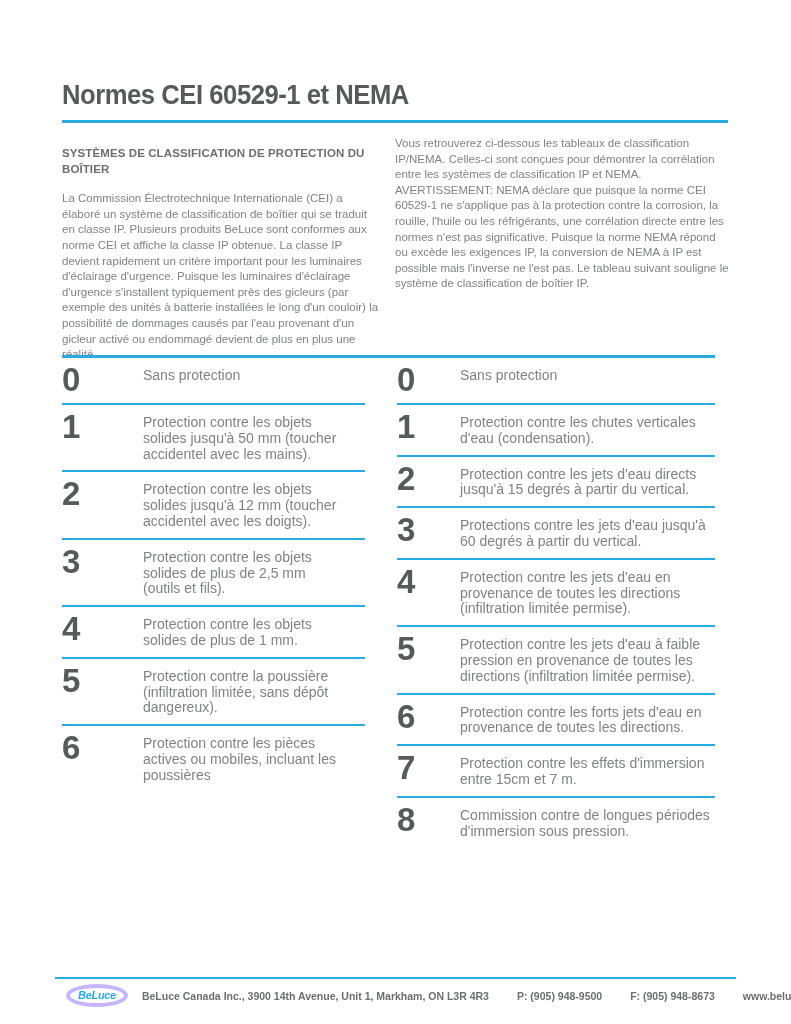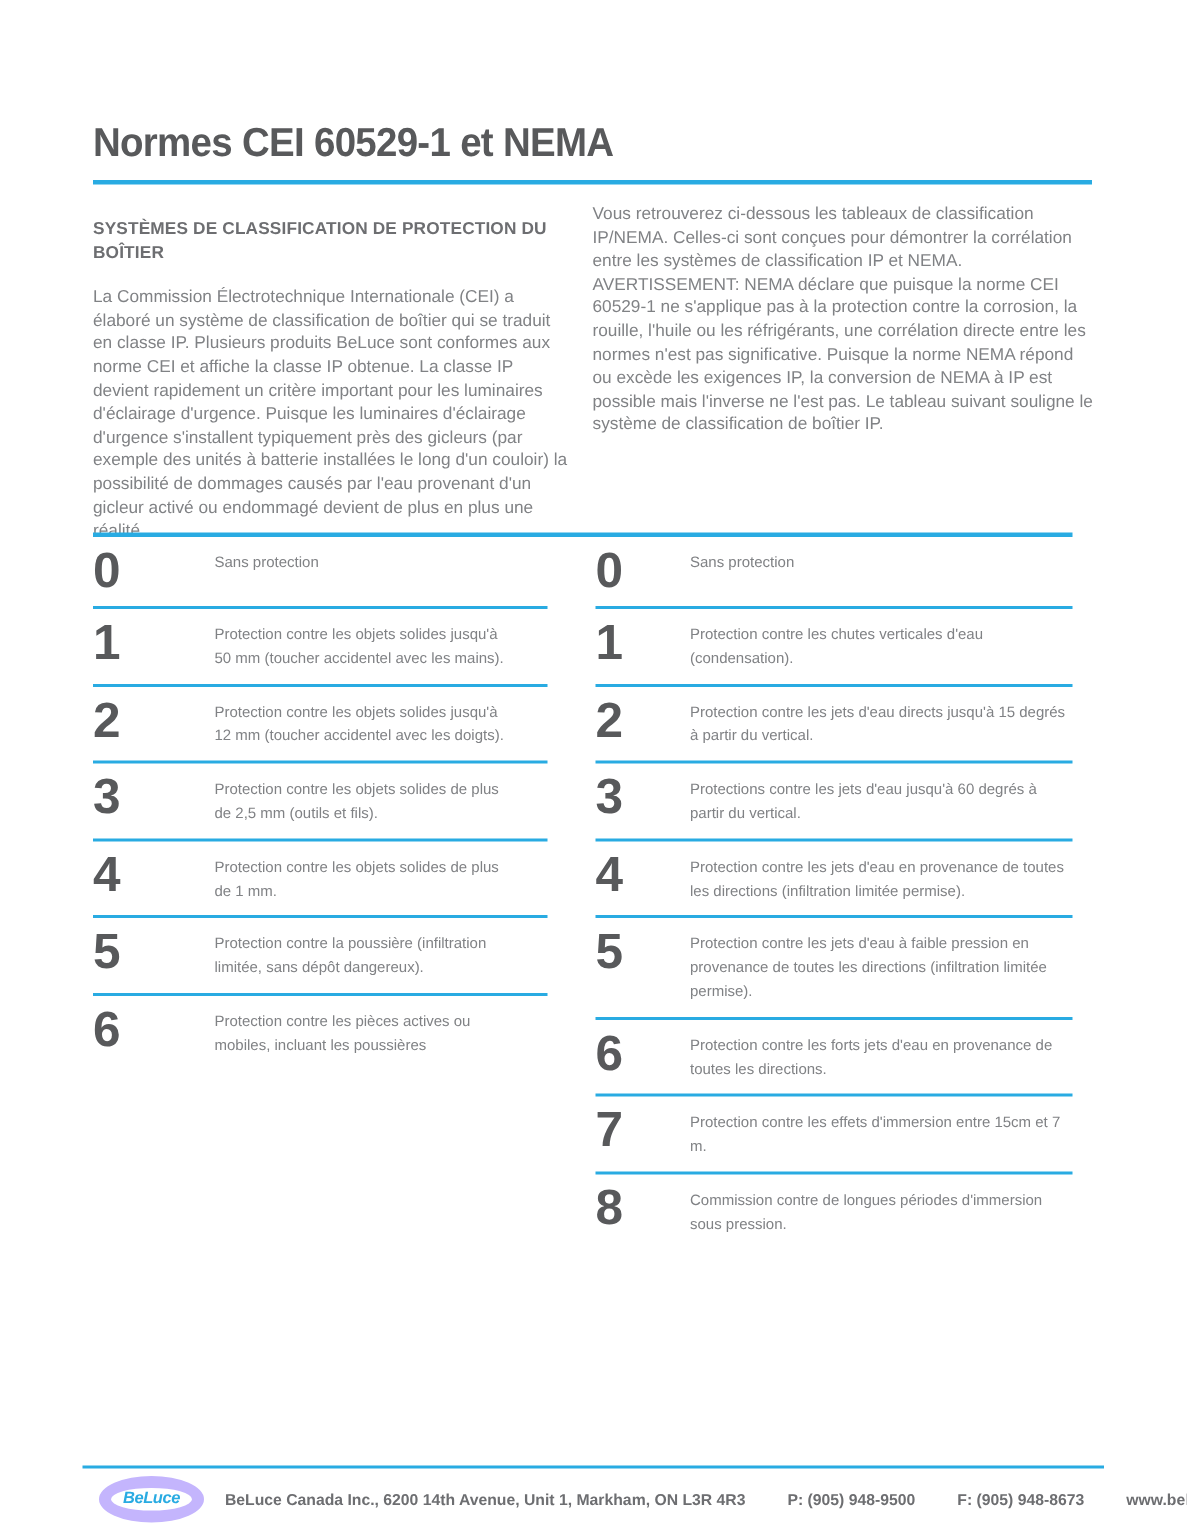--- a/index.html
+++ b/index.html
@@ -46,34 +46,34 @@
   .t-row:last-child { border-bottom:none; }
   .digit {
     font-size:33px; font-weight:800; color:#58595b;
     line-height:30px;
     transform:scaleX(0.82); transform-origin:left top;
     flex:0 0 auto;
   }
   .ip-table-left  .digit-cell { width:81px; flex:0 0 81px; }
   .ip-table-right .digit-cell { width:63px; flex:0 0 63px; }
   .desc {
-    color:#808285; font-size:10px; line-height:15.8px;
+    color:#808285; font-size:14px; line-height:15.8px;
     padding-top:3px;
   }
   .ip-table-left  .desc { max-width:200px; }
   .ip-table-right .desc { max-width:252px; }
 
   
   .rule-footer { left:55px; top:977px; width:681px; height:2px; }
   .footer {
     position:absolute; left:66px; top:984px; width:680px;
     display:flex; align-items:center; gap:14px;
   }
   .logo-oval {
-    border:8px solid #c4b5fd; border-radius:50%;
+    border:4px solid #c4b5fd; border-radius:50%;
     padding:1px 8px 2px 8px;
     color:#29abe2; font-size:11px; font-weight:bold; font-style:italic;
     letter-spacing:-0.3px;
     flex:0 0 auto;
   }
   .footer-text {
     display:flex; gap:28px; align-items:center;
     color:#6d6e71; font-size:10.5px; font-weight:bold;
     white-space:nowrap;
   }
@@ -165,20 +165,20 @@
       <div class="digit-cell"><span class="digit">8</span></div>
       <div class="desc">Commission contre de longues périodes d'immersion sous pression.</div>
     </div>
   </div>
 
   <div class="rule rule-footer"></div>
 
   <div class="footer">
     <span class="logo-oval">BeLuce</span>
     <span class="footer-text">
-      <span>BeLuce Canada Inc., 6200 14th Avenue, Unit 1, Markham, ON L3R 4R3</span>
+      <span>BeLuce Canada Inc., 3900 14th Avenue, Unit 1, Markham, ON L3R 4R3</span>
       <span>P: (905) 948-9500</span>
       <span>F: (905) 948-8673</span>
       <span>www.beluce.com</span>
     </span>
   </div>
 
 </div>
 
 </body></html>

